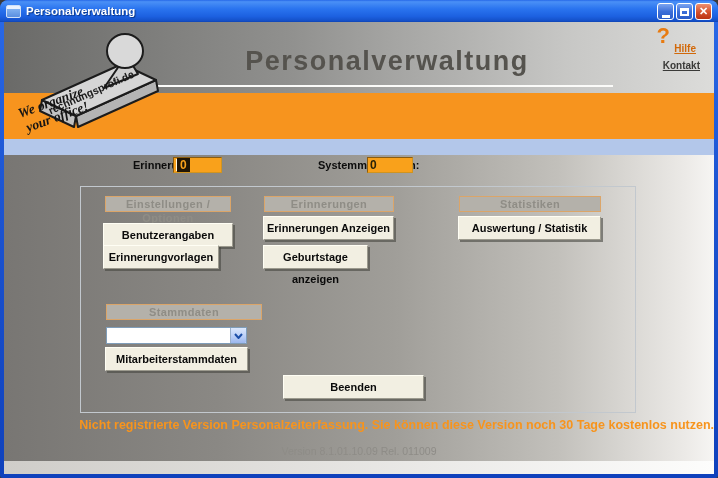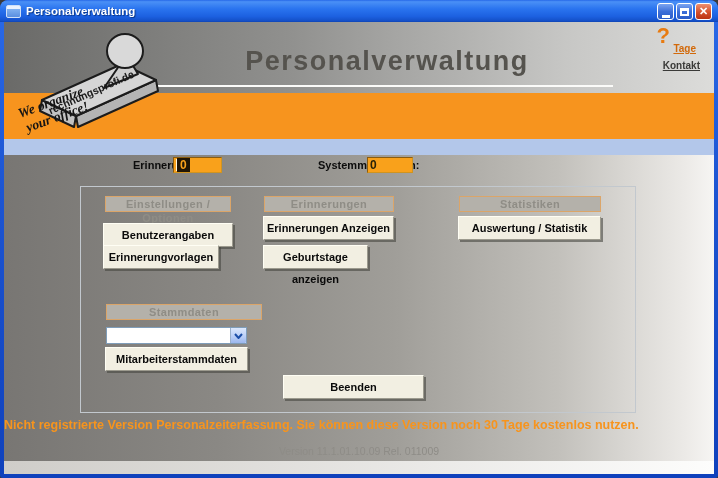--- a/index.html
+++ b/index.html
@@ -97,21 +97,21 @@
     background:#fff; border:1px solid #7f9db9; display:flex; cursor:pointer;
   }
   .combo-value{ flex:1; font-size:11px; line-height:15px; padding-left:3px; color:#111; }
   .combo-arrow{
     width:16px; height:100%; display:flex; align-items:center; justify-content:center;
     background:linear-gradient(180deg,#dce8fc 0%,#b8cdf6 60%,#9cb8ee 100%);
     border-left:1px solid #9ab0cc; border-radius:0 1px 1px 0;
   }
 
   .warning-text{
-    position:absolute; left:0; right:0; top:263px; text-align:left;
+    position:absolute; left:0; right:0; top:263px; text-align:right;
     color:#f7941d; font-size:12.5px; font-weight:bold;
   }
   .version-text{
     position:absolute; left:0; right:0; top:290px; text-align:center;
     color:#8e8c87; font-size:10.5px;
   }
 </style>
 </head>
 <body>
 
@@ -132,21 +132,21 @@
         </div>
     </div>
   </div>
 
   <div class="body">
 
     <div class="header">
       <div class="header-title">Personalverwaltung</div>
       <div class="header-divider"></div>
       <span class="help-icon">?</span>
-      <span class="help-link">Tage</span>
+      <span class="help-link">Hilfe</span>
       <span class="contact-link">Kontakt</span>
     </div>
 
     <div class="orange-band"></div>
 
     <svg class="logo" viewBox="0 0 205 114">
       <polygon points="36,76 34,87 68,103 70,92" fill="#c2c2c2" stroke="#1c1c1c" stroke-width="2" stroke-linejoin="round"></polygon>
       <polygon points="150,56 152,67 72,103 70,92" fill="#b4b4b4" stroke="#1c1c1c" stroke-width="2" stroke-linejoin="round"></polygon>
       <polygon points="36,76 116,40 150,56 70,92" fill="#d6d6d6" stroke="#1c1c1c" stroke-width="2" stroke-linejoin="round"></polygon>
       <path d="M113 42 L98 64 L132 50 L126 40 Z" fill="#cfcfcf" stroke="#1c1c1c" stroke-width="2" stroke-linejoin="round"></path>
@@ -187,18 +187,18 @@
               </svg>
           </span>
         </div>
 
         <div class="btn" style="left:24px;top:160px;width:143px">Mitarbeiterstammdaten</div>
 
         <div class="btn" style="left:202px;top:188px;width:141px">Beenden</div>
       </div>
 
       <div class="warning-text">Nicht registrierte Version Personalzeiterfassung. Sie können diese Version noch 30 Tage kostenlos nutzen.</div>
-      <div class="version-text">Version 11.1.01.10.09 Rel. 011009</div>
+      <div class="version-text">Version 8.1.01.10.09 Rel. 011009</div>
       <div class="bottom-sheen"></div>
     </div>
 
   </div>
 </div>
 
 </body></html>

